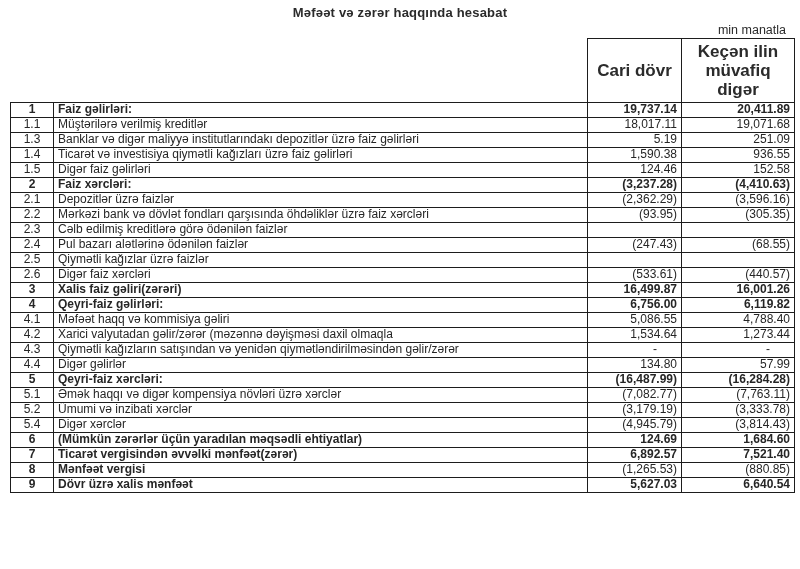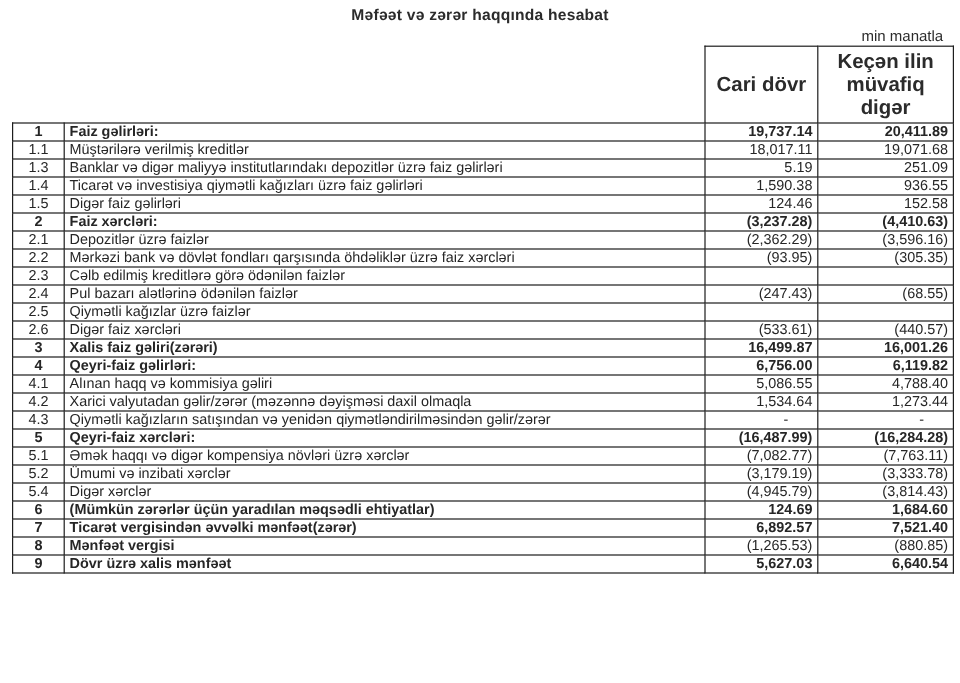--- a/index.html
+++ b/index.html
@@ -163,35 +163,41 @@
           <td class="cell-val">16,001.26</td>
         </tr>
         <tr class="section">
           <td class="cell-no">4</td>
           <td class="cell-label">Qeyri-faiz gəlirləri:</td>
           <td class="cell-val">6,756.00</td>
           <td class="cell-val">6,119.82</td>
         </tr>
         <tr>
           <td class="cell-no">4.1</td>
-          <td class="cell-label">Alınan haqq və kommisiya gəliri</td>
+          <td class="cell-label">Məfəət haqq və kommisiya gəliri</td>
           <td class="cell-val">5,086.55</td>
           <td class="cell-val">4,788.40</td>
         </tr>
         <tr>
           <td class="cell-no">4.2</td>
           <td class="cell-label">Xarici valyutadan gəlir/zərər (məzənnə dəyişməsi daxil olmaqla</td>
           <td class="cell-val">1,534.64</td>
           <td class="cell-val">1,273.44</td>
         </tr>
         <tr>
           <td class="cell-no">4.3</td>
           <td class="cell-label">Qiymətli kağızların satışından və yenidən qiymətləndirilməsindən gəlir/zərər</td>
           <td class="cell-val dash">-</td>
           <td class="cell-val dash">-</td>
+        </tr>
+        <tr>
+          <td class="cell-no">4.4</td>
+          <td class="cell-label">Digər gəlirlər</td>
+          <td class="cell-val">134.80</td>
+          <td class="cell-val">57.99</td>
         </tr>
         <tr class="section">
           <td class="cell-no">5</td>
           <td class="cell-label">Qeyri-faiz xərcləri:</td>
           <td class="cell-val">(16,487.99)</td>
           <td class="cell-val">(16,284.28)</td>
         </tr>
         <tr>
           <td class="cell-no">5.1</td>
           <td class="cell-label">Əmək haqqı və digər kompensiya növləri üzrə xərclər</td>

